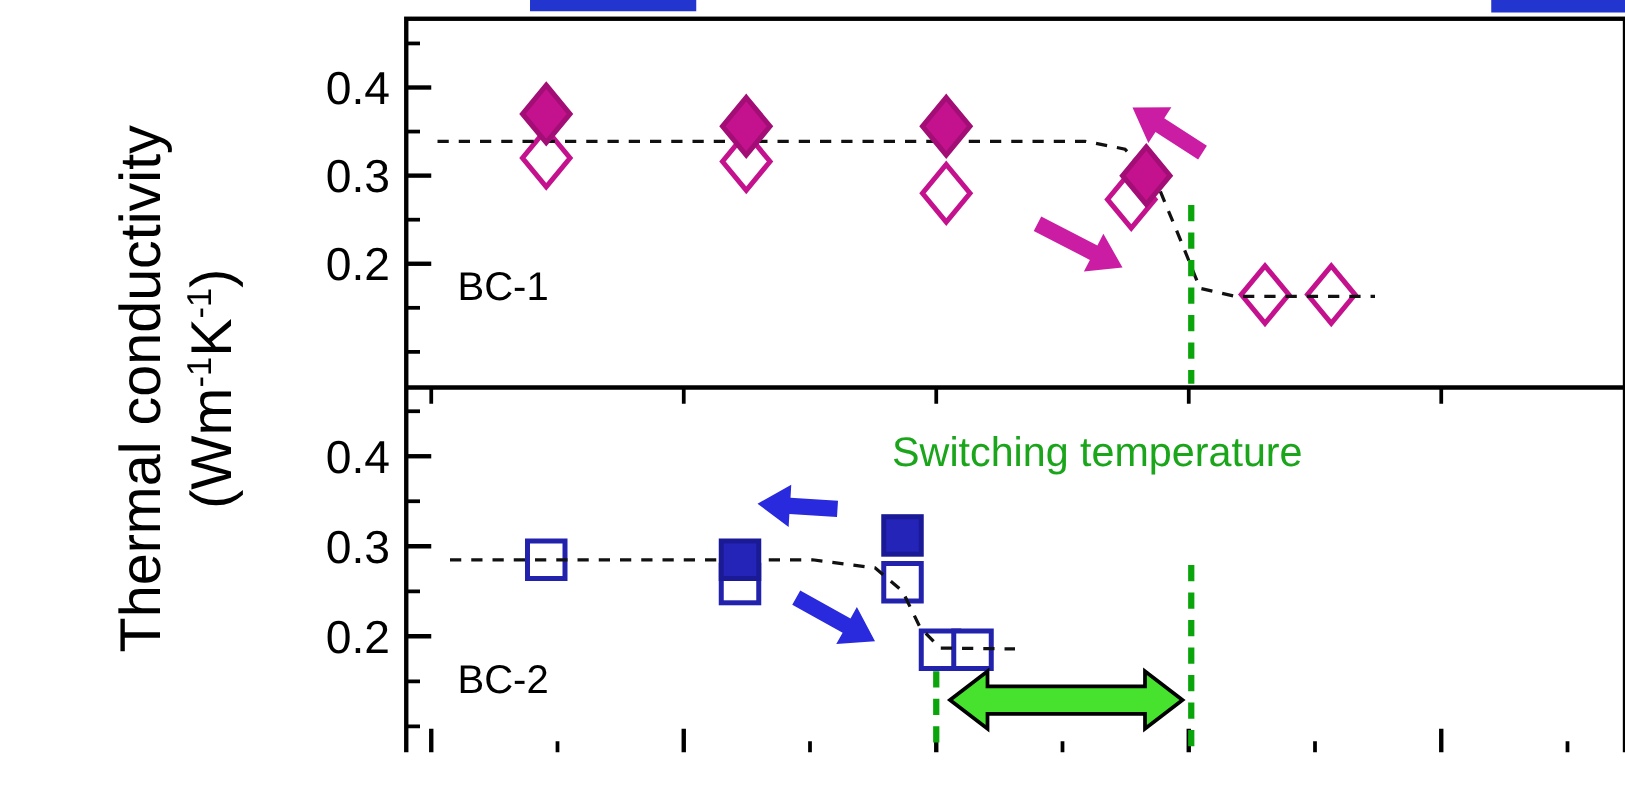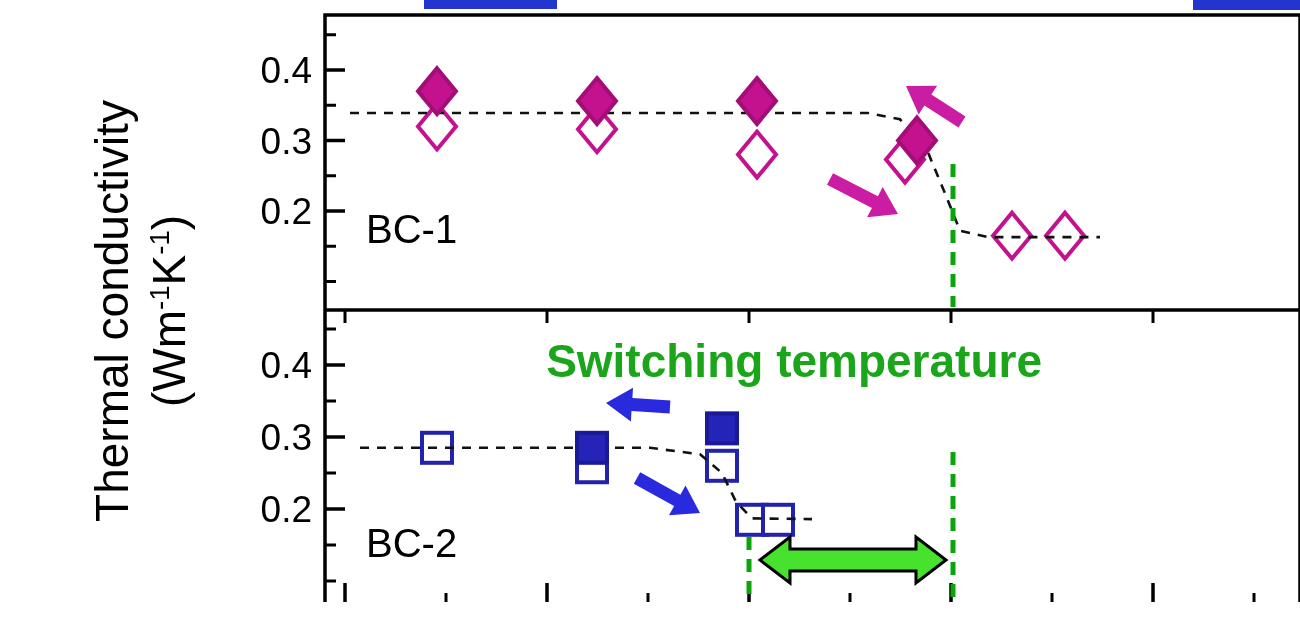--- a/index.html
+++ b/index.html
@@ -20,32 +20,32 @@
     color:#000;
     font-size:46px;
     line-height:57px;
     white-space:nowrap;
   }
   .ylabel sup{font-size:60%;line-height:0;}
   .panel-label{
     position:absolute;
     left:366px;
     color:#000;
-    font-size:40px;
+    font-size:32px;
     line-height:46px;
   }
   #bc1{top:206px;}
   #bc2{top:520px;}
   .switch-text{
     position:absolute;
     right:258px;top:330px;
     text-align:right;
     color:#1aa51a;
-    font-weight:700;
-    font-size:46px;
+    font-weight:400;
+    font-size:33px;
     line-height:63px;
     white-space:nowrap;
   }
 </style>
 </head>
 <body>
 
 <div id="fig">
 
   <svg id="chart" viewBox="0 0 1300 628">

